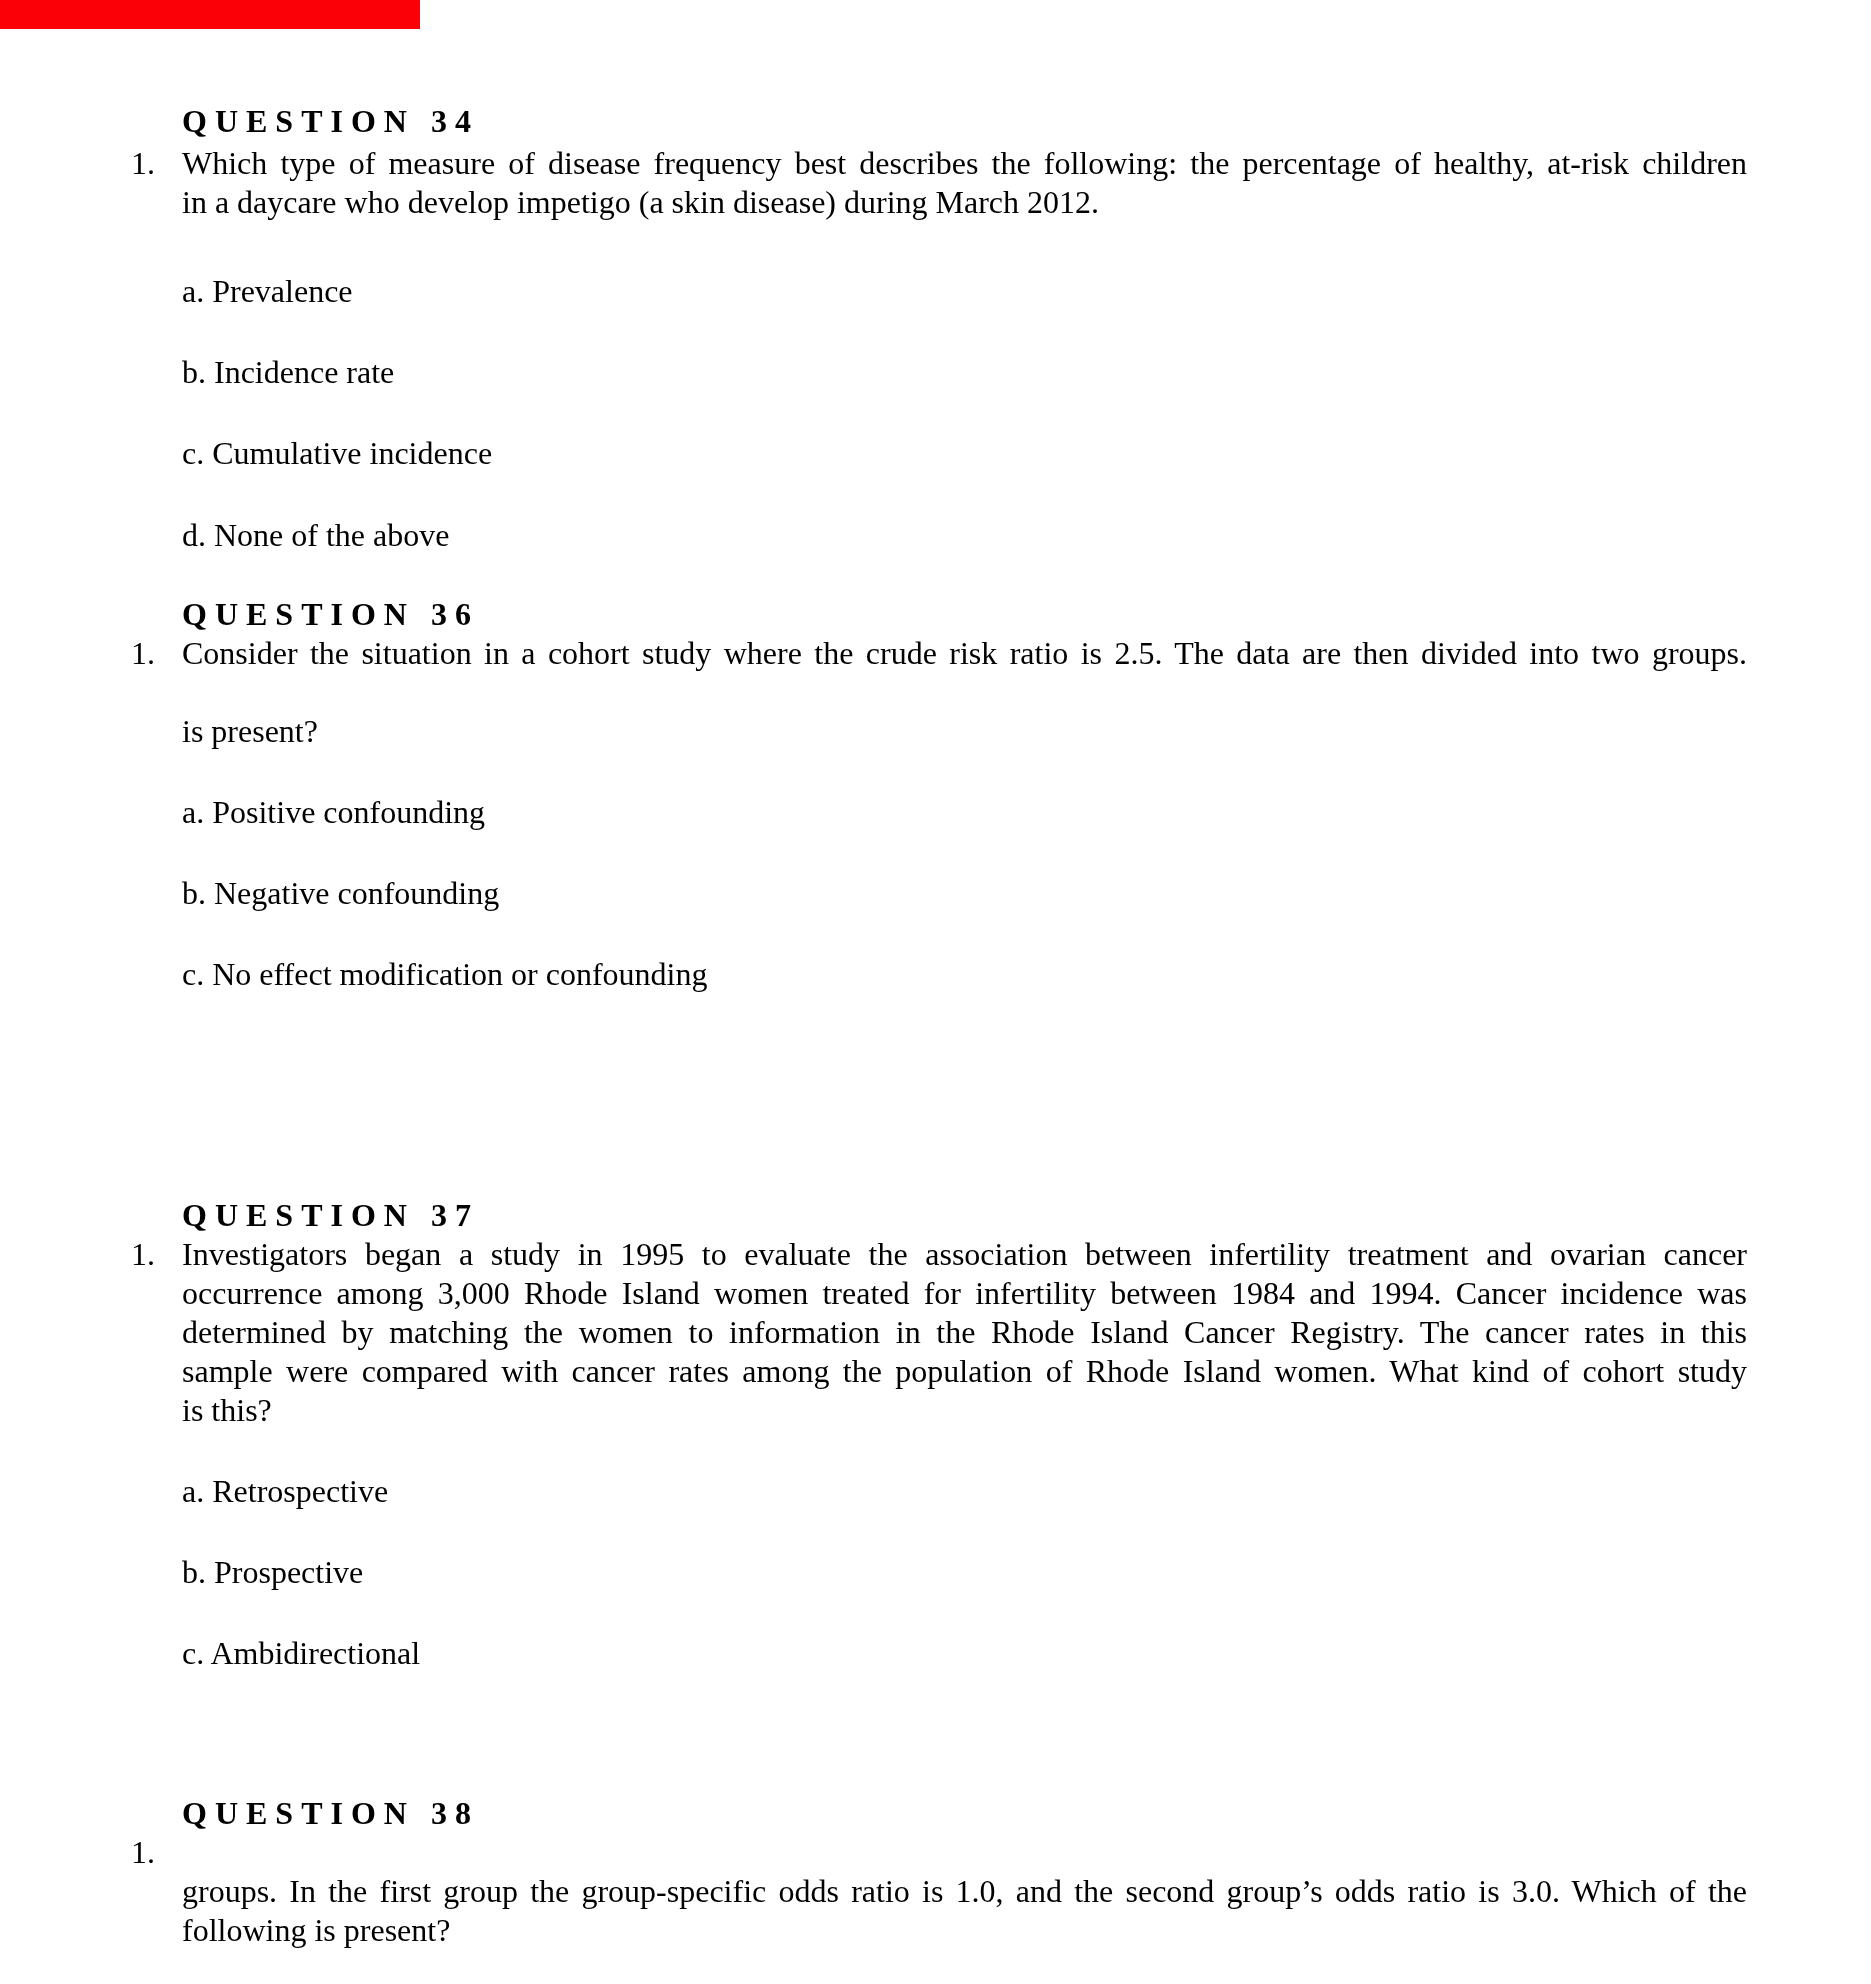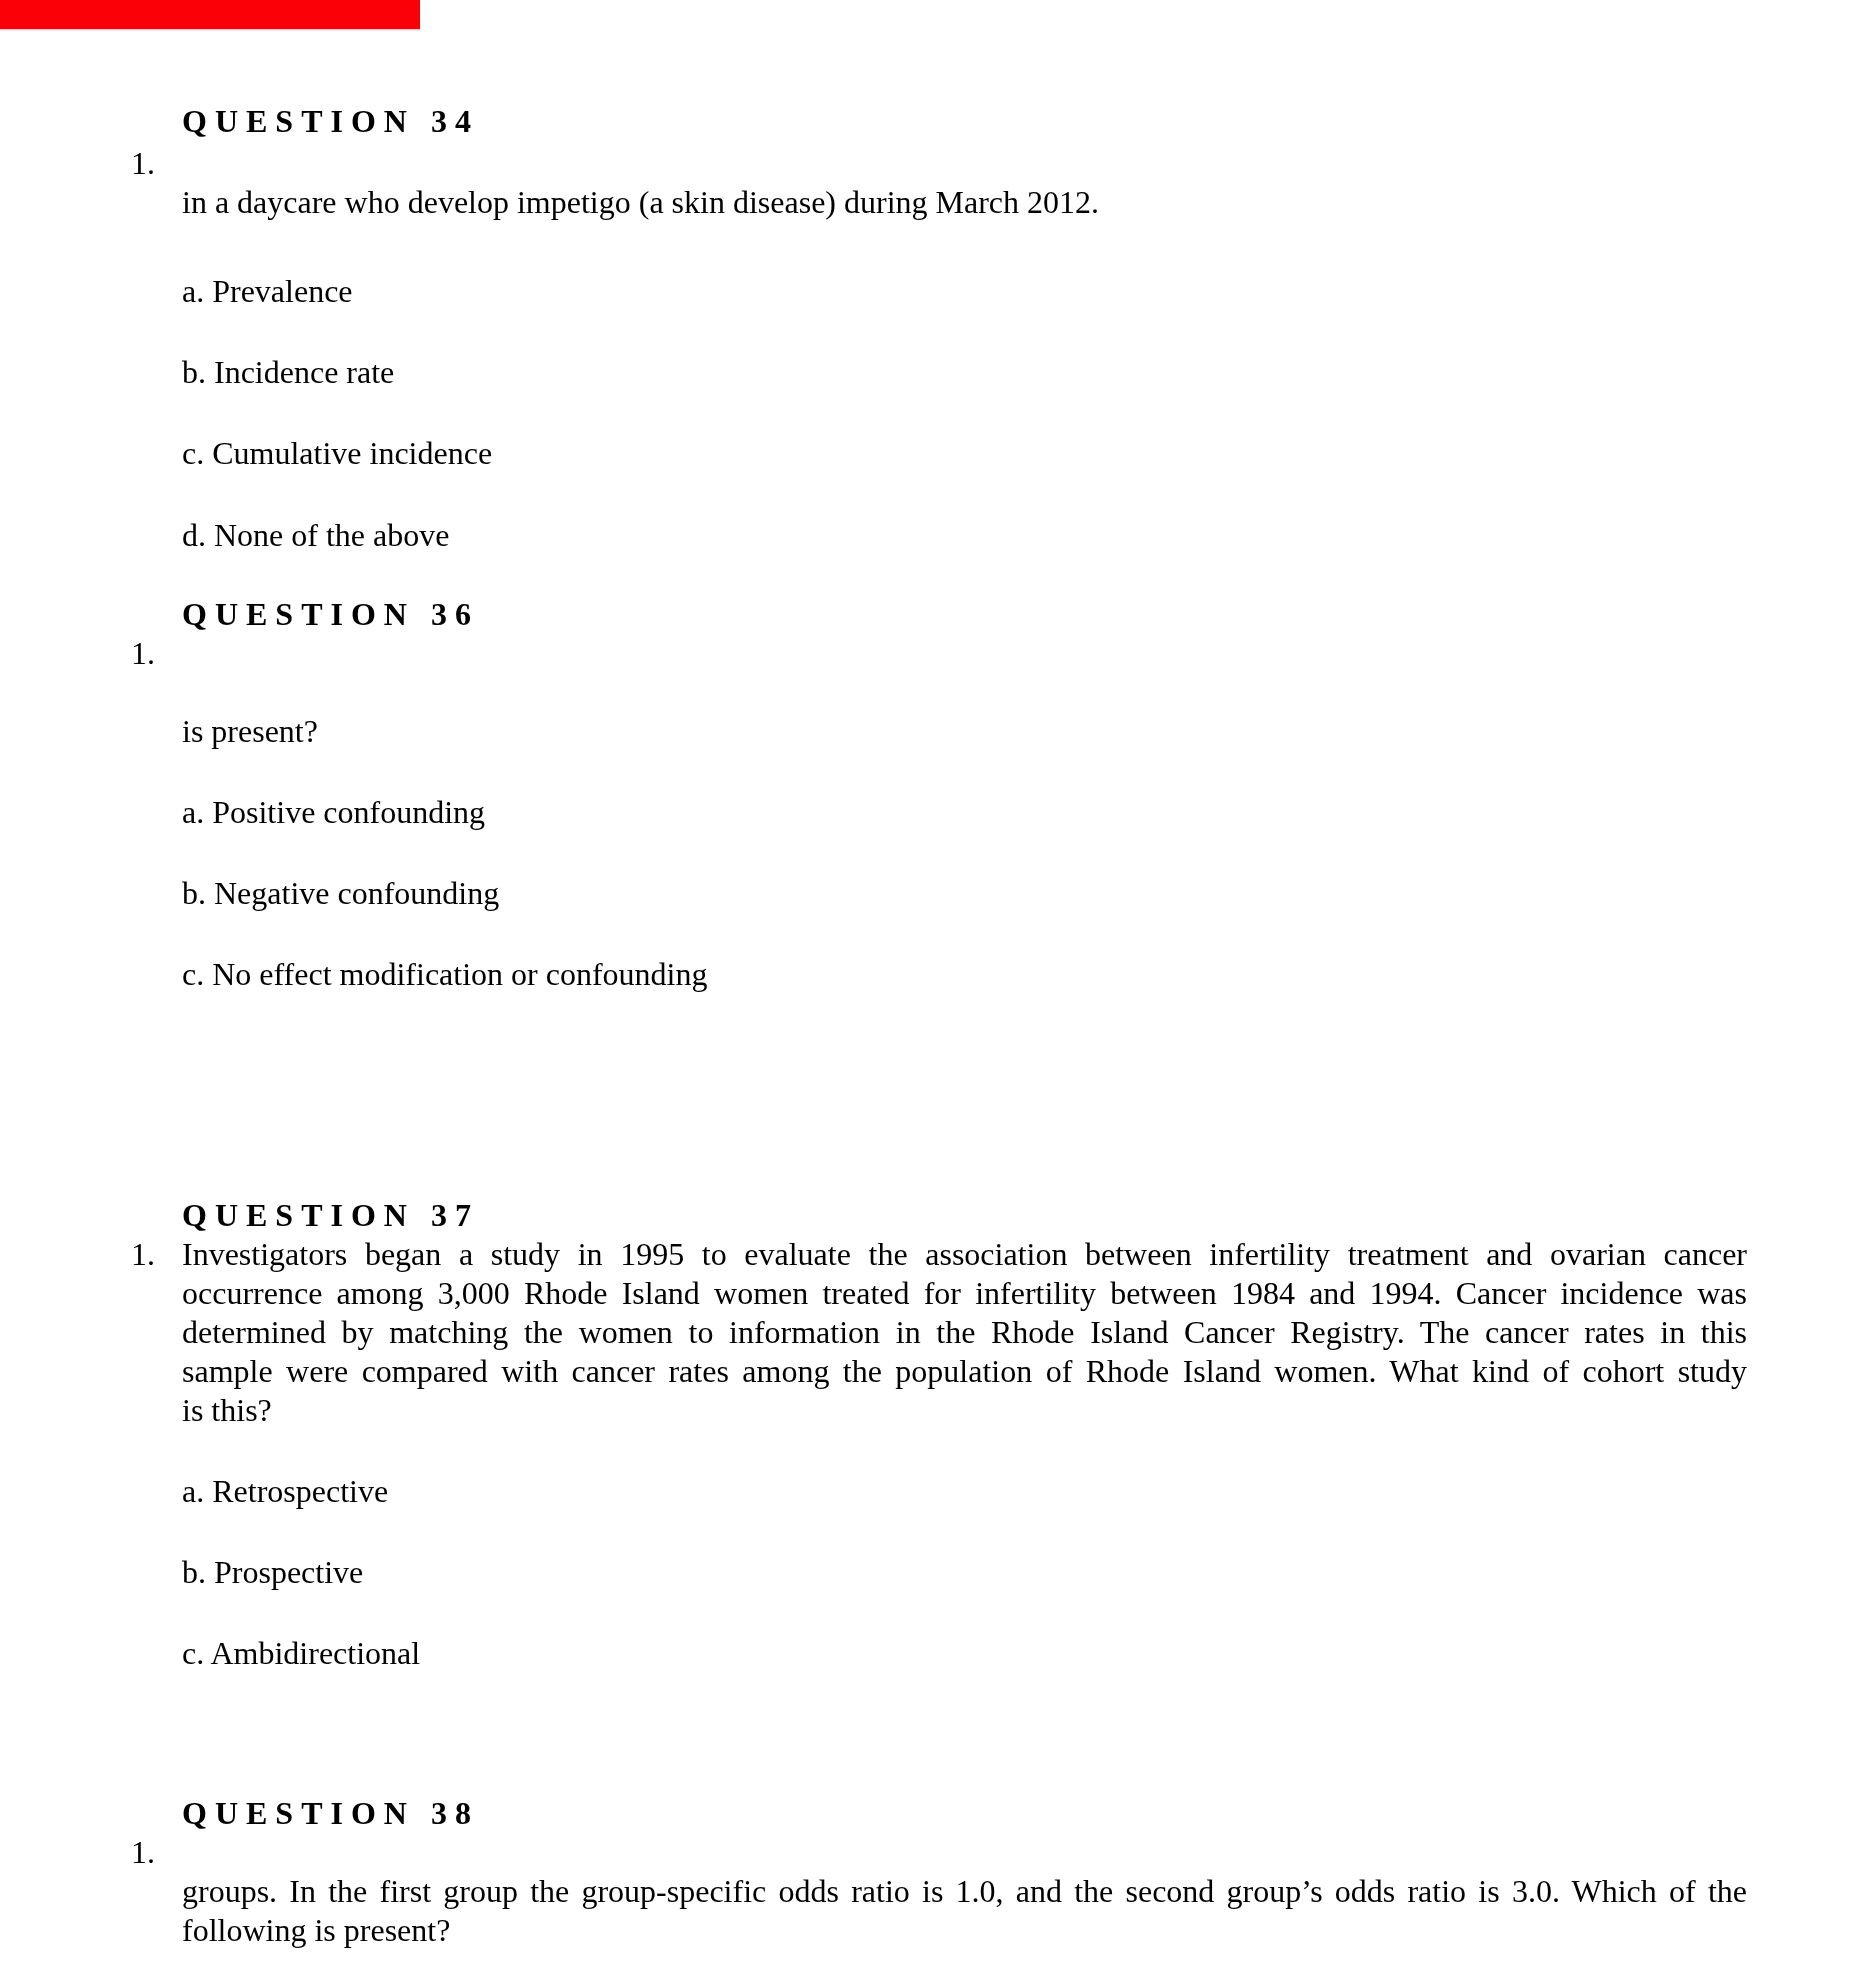--- a/index.html
+++ b/index.html
@@ -36,28 +36,30 @@
 </style>
 </head>
 <body>
 
 <div class="page">
 
   <div class="abs redbar" style="background: rgb(251, 0, 7);"></div>
 
   <div class="abs txt heading" style="top:102px;left:182px">QUESTION 34</div>
   <div class="abs txt pline" style="top:144px;left:131px">1.</div>
+  <div class="abs txt jline" style="top:144px;left:182px">Which type of measure of disease frequency best describes the following: the percentage of healthy, at-risk children</div>
   <div class="abs txt pline" style="top:183px;left:182px">in a daycare who develop impetigo (a skin disease) during March 2012.</div>
   <div class="abs txt pline" style="top:272px;left:182px">a. Prevalence</div>
   <div class="abs txt pline" style="top:353px;left:182px">b. Incidence rate</div>
   <div class="abs txt pline" style="top:434px;left:182px">c. Cumulative incidence</div>
   <div class="abs txt pline" style="top:516px;left:182px">d. None of the above</div>
 
   <div class="abs txt heading" style="top:595px;left:182px">QUESTION 36</div>
   <div class="abs txt pline" style="top:634px;left:131px">1.</div>
+  <div class="abs txt jline" style="top:634px;left:182px">Consider the situation in a cohort study where the crude risk ratio is 2.5. The data are then divided into two groups.</div>
   <div class="abs txt pline" style="top:712px;left:182px">is present?</div>
   <div class="abs txt pline" style="top:793px;left:182px">a. Positive confounding</div>
   <div class="abs txt pline" style="top:874px;left:182px">b. Negative confounding</div>
   <div class="abs txt pline" style="top:955px;left:182px">c. No effect modification or confounding</div>
 
   <div class="abs txt heading" style="top:1196px;left:182px">QUESTION 37</div>
   <div class="abs txt pline" style="top:1235px;left:131px">1.</div>
   <div class="abs txt jline" style="top:1235px;left:182px">Investigators began a study in 1995 to evaluate the association between infertility treatment and ovarian cancer</div>
   <div class="abs txt jline" style="top:1274px;left:182px">occurrence among 3,000 Rhode Island women treated for infertility between 1984 and 1994. Cancer incidence was</div>
   <div class="abs txt jline" style="top:1313px;left:182px">determined by matching the women to information in the Rhode Island Cancer Registry. The cancer rates in this</div>

